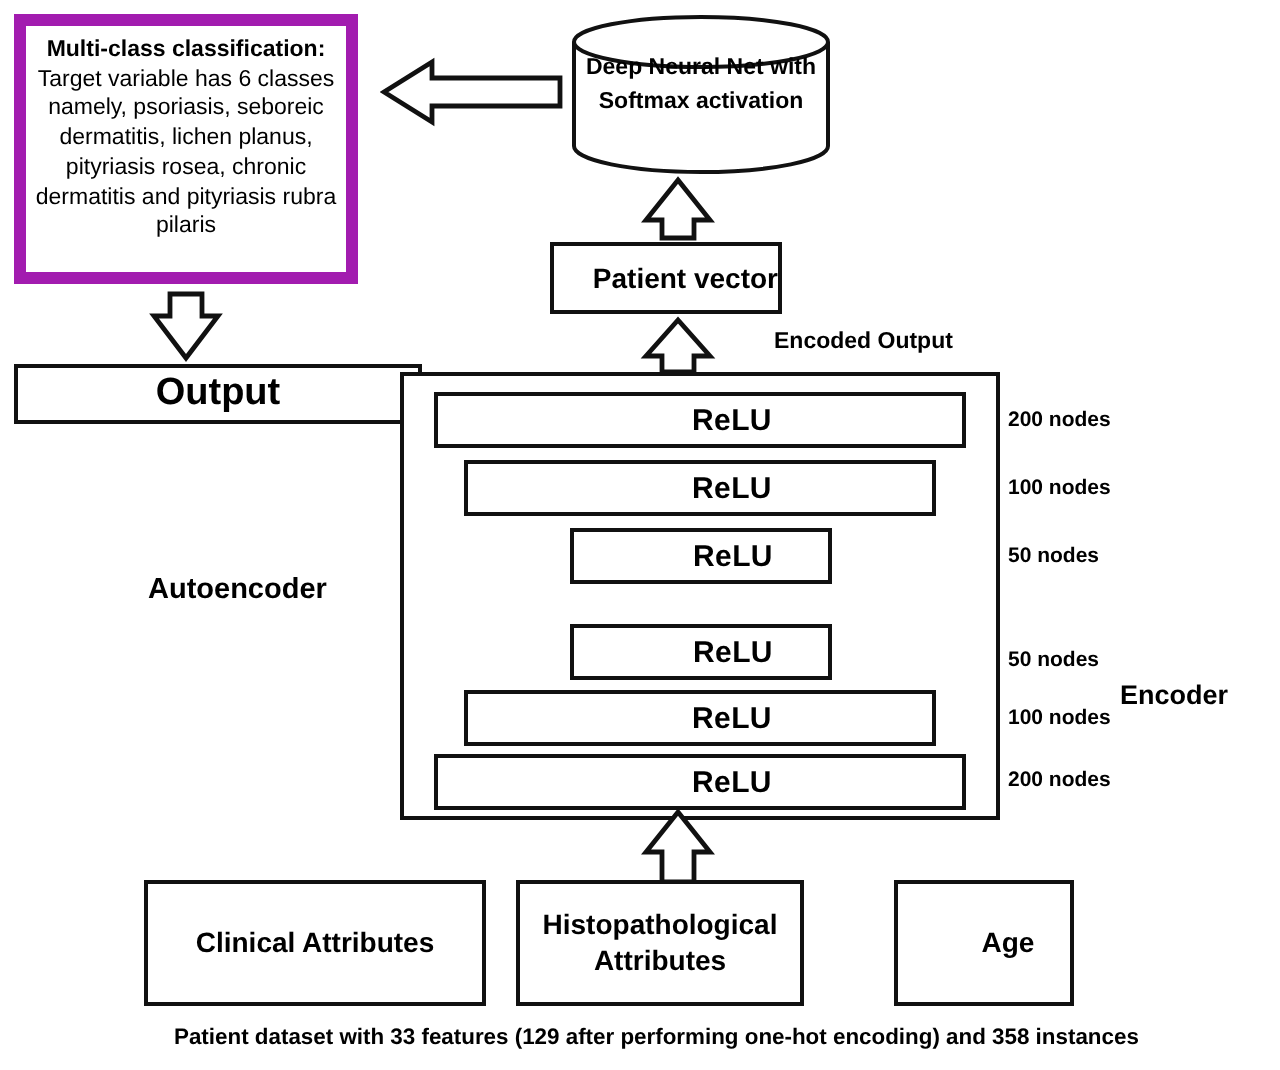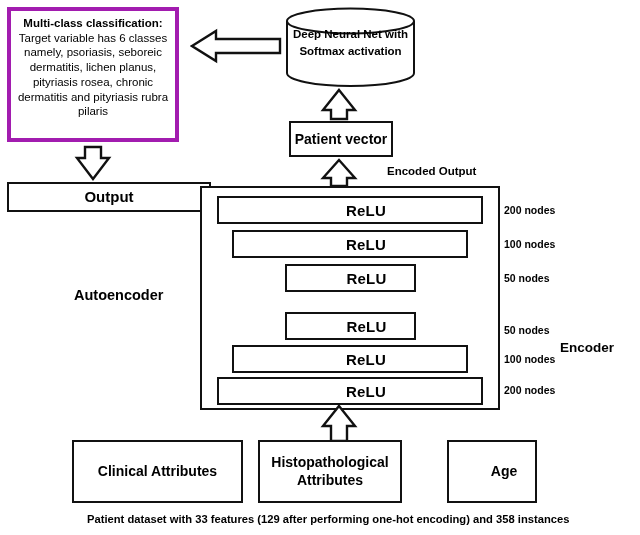--- a/index.html
+++ b/index.html
@@ -42,21 +42,21 @@
     font-weight: bold;
     font-size: 15px;
     letter-spacing: .2px;
     padding-left: 32px;
   }
 
   
   #classification-box {
     left: 7px; top: 7px;
     width: 172px; height: 135px;
-    border: 4px solid #a21caf;
+    border: 6px solid #a21caf;
     box-sizing: border-box;
     background: #fff;
     padding: 5px 4px 4px 4px;
     display: flex;
     flex-direction: column;
     align-items: center;
     justify-content: flex-start;
   }
   #classification-box .cls-title {
     font-weight: bold;
@@ -68,21 +68,21 @@
     font-size: 11.5px;
     line-height: 1.28;
     text-align: center;
     margin-top: 0px;
   }
 
   
   #output-box {
     left: 7px; top: 182px;
     width: 204px; height: 30px;
-    font-size: 15px;
+    font-size: 19px;
   }
 
   
   #autoencoder-box {
     left: 200px; top: 186px;
     width: 300px; height: 224px;
     border: 2px solid #111;
     box-sizing: border-box;
     background: #fff;
   }
@@ -103,23 +103,24 @@
     left: 0; top: 19px;
     width: 131px;
     text-align: center;
     font-size: 11.5px;
     font-weight: bold;
     line-height: 1.45;
   }
 
   
   #patient-vector-box {
-    left: 289px; top: 121px;
-    width: 104px; height: 36px;
-    font-size: 14px;
+    left: 275px; top: 121px;
+    width: 116px; height: 36px;
+    font-size: 14px;
+    justify-content: flex-end;
   }
 
   
   .node-label {
     font-size: 10.5px;
     font-weight: bold;
     white-space: nowrap;
   }
   .section-label {
     font-size: 13.5px;

